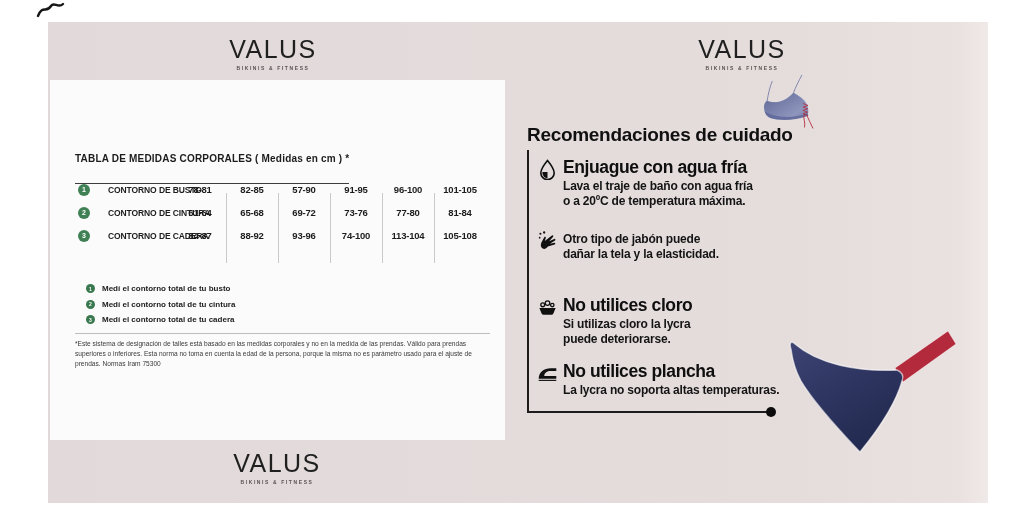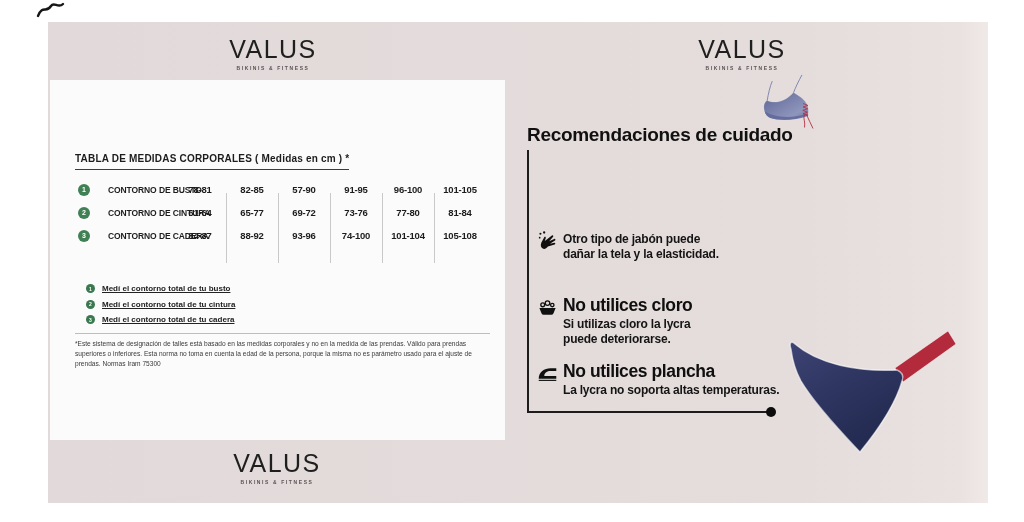--- a/index.html
+++ b/index.html
@@ -14,37 +14,37 @@
   .logo{position:absolute;text-align:center;color:#1f1f1f;}
   .logo .wordmark{font-size:25px;letter-spacing:1.5px;font-weight:400;line-height:1;color:#1f1f1f;}
   .logo .tagline{font-size:5px;letter-spacing:1.6px;color:#5a5254;margin-top:3px;font-weight:700;}
   .logo-top-left{left:203px;top:37px;width:140px;}
   .logo-top-right{left:672px;top:37px;width:140px;}
   .logo-bottom{left:207px;top:451px;width:140px;}
 
   
   .card{position:absolute;left:50px;top:80px;width:455px;height:360px;background:#fcfbfb;}
   .table-title{position:absolute;left:25px;top:73px;font-size:10px;font-weight:700;color:#1c1c1c;
-    letter-spacing:.2px;border-bottom:1.5px solid #3c3c3c;padding-bottom:5px;white-space:nowrap;}
+    letter-spacing:.2px;border-bottom:1.5px solid #3c3c3c;padding-bottom:19px;white-space:nowrap;}
   .size-grid{position:absolute;left:28px;top:98px;width:412px;}
   .size-row{display:grid;grid-template-columns:96px repeat(6,52px);align-items:center;}
   .size-row.hdr{height:16px;}
   .size-row.data{height:23px;}
   .hdr-cell{font-size:9px;color:#8d8d8d;text-align:center;font-weight:400;letter-spacing:.3px;}
   .row-label{display:flex;align-items:center;gap:18px;}
   .row-label .txt{font-size:8.5px;font-weight:700;color:#1c1c1c;white-space:nowrap;letter-spacing:-0.1px;}
   .num-circle{width:12px;height:12px;border-radius:50%;background:#3f8155;color:#fff;font-size:7px;
     font-weight:700;display:flex;align-items:center;justify-content:center;flex:0 0 12px;}
   .val-cell{font-size:9.5px;font-weight:700;color:#1c1c1c;text-align:center;letter-spacing:-0.2px;}
   .vsep{position:absolute;width:1px;background:#c9c9c9;top:113px;height:70px;}
   .notes{position:absolute;left:36px;top:201px;}
   .note-line{display:flex;align-items:center;gap:7px;height:15.5px;}
   .note-circle{width:9px;height:9px;border-radius:50%;background:#3a7850;color:#fff;font-size:5px;
     font-weight:700;display:flex;align-items:center;justify-content:center;flex:0 0 9px;}
-  .note-txt{font-size:8px;font-weight:700;color:#222;text-decoration:underline;}
+  .note-txt{font-size:8px;font-weight:700;color:#222;}
   .card-divider{position:absolute;left:25px;top:253px;width:415px;height:1px;background:#bdbdbd;}
   .footnote{position:absolute;left:25px;top:259px;width:417px;font-size:6.6px;line-height:1.55;
     color:#3a3a3a;font-weight:500;}
 
   
   .care-title{position:absolute;left:527px;top:124px;font-size:19px;font-weight:700;color:#101010;
     letter-spacing:-0.3px;}
   .care-vline{position:absolute;left:527px;top:150px;width:2px;height:263px;background:#1c1c1c;}
   .care-hline{position:absolute;left:527px;top:411px;width:242px;height:2px;background:#1c1c1c;}
   .care-dot{position:absolute;left:766px;top:407px;width:10px;height:10px;border-radius:50%;background:#0c0c0c;}
@@ -99,37 +99,37 @@
         <div class="val-cell">96-100</div>
         <div class="val-cell">101-105</div>
       </div>
 
       <div class="size-row data">
         <div class="row-label">
           <span class="num-circle">2</span>
           <span class="txt">CONTORNO DE CINTURA</span>
         </div>
         <div class="val-cell">61-64</div>
-        <div class="val-cell">65-77</div>
+        <div class="val-cell">65-68</div>
         <div class="val-cell">69-72</div>
         <div class="val-cell">73-76</div>
         <div class="val-cell">77-80</div>
         <div class="val-cell">81-84</div>
       </div>
 
       <div class="size-row data">
         <div class="row-label">
           <span class="num-circle">3</span>
           <span class="txt">CONTORNO DE CADERA</span>
         </div>
         <div class="val-cell">84-87</div>
         <div class="val-cell">88-92</div>
         <div class="val-cell">93-96</div>
         <div class="val-cell">74-100</div>
-        <div class="val-cell">101-104</div>
+        <div class="val-cell">113-104</div>
         <div class="val-cell">105-108</div>
       </div>
     </div>
 
     <div class="vsep" style="left:176px"></div>
     <div class="vsep" style="left:228px"></div>
     <div class="vsep" style="left:280px"></div>
     <div class="vsep" style="left:332px"></div>
     <div class="vsep" style="left:384px"></div>
 
@@ -150,20 +150,31 @@
 
     <div class="card-divider"></div>
     <div class="footnote">*Este sistema de designación de talles está basado en las medidas corporales y no en la medida de las prendas. Válido para prendas superiores o inferiores. Esta norma no toma en cuenta la edad de la persona, porque la misma no es parámetro usado para el ajuste de prendas. Normas Iram 75300</div>
   </div>
 
   <div class="care-title">Recomendaciones de cuidado</div>
   <div class="care-vline"></div>
   <div class="care-hline"></div>
   <div class="care-dot"></div>
 
+  <div class="care-item ci-1">
+    <svg class="icon" viewBox="0 0 22 22">
+      <path d="M11,1.5 C11,1.5 4,10 4,14.6 a7,7 0 0 0 14,0 C18,10 11,1.5 11,1.5 Z" fill="none" stroke="#101010" stroke-width="1.7"></path>
+      <path d="M5.6,13.5 A5.6,6 0 0 0 11,20.2 L11,13.5 Z" fill="#101010"></path>
+    </svg>
+    <div class="ttl">Enjuague con agua fría</div>
+    <div class="desc">
+      <span>Lava el traje de baño con agua fría</span><br>
+      <span>o a 20ºC de temperatura máxima.</span>
+    </div>
+  </div>
 
   <div class="care-item ci-2">
     <svg class="icon" viewBox="0 0 22 22">
       <circle cx="3.6" cy="4" r="1.1" fill="#101010"></circle>
       <circle cx="7.5" cy="2.6" r="1.2" fill="#101010"></circle>
       <circle cx="2.8" cy="8" r="0.9" fill="#101010"></circle>
       <path d="M6,19.5 C4,18.5 3.4,16 4.6,13.2 L7.6,7.6 C8.1,6.7 9.5,7.2 9.2,8.3 L8.2,11.5 L15.6,5.8 C16.5,5.1 17.6,6.3 16.9,7.2 L12.8,11.8 L18,9.3 C19,8.8 19.8,10.2 18.9,10.9 L13.6,14.3 L18.2,13.4 C19.3,13.2 19.6,14.8 18.5,15.1 L11.5,17.4 C9.6,19.8 7.6,20.3 6,19.5 Z" fill="#101010"></path>
     </svg>
     <div class="desc">
       <span>Otro tipo de jabón puede</span><br>

